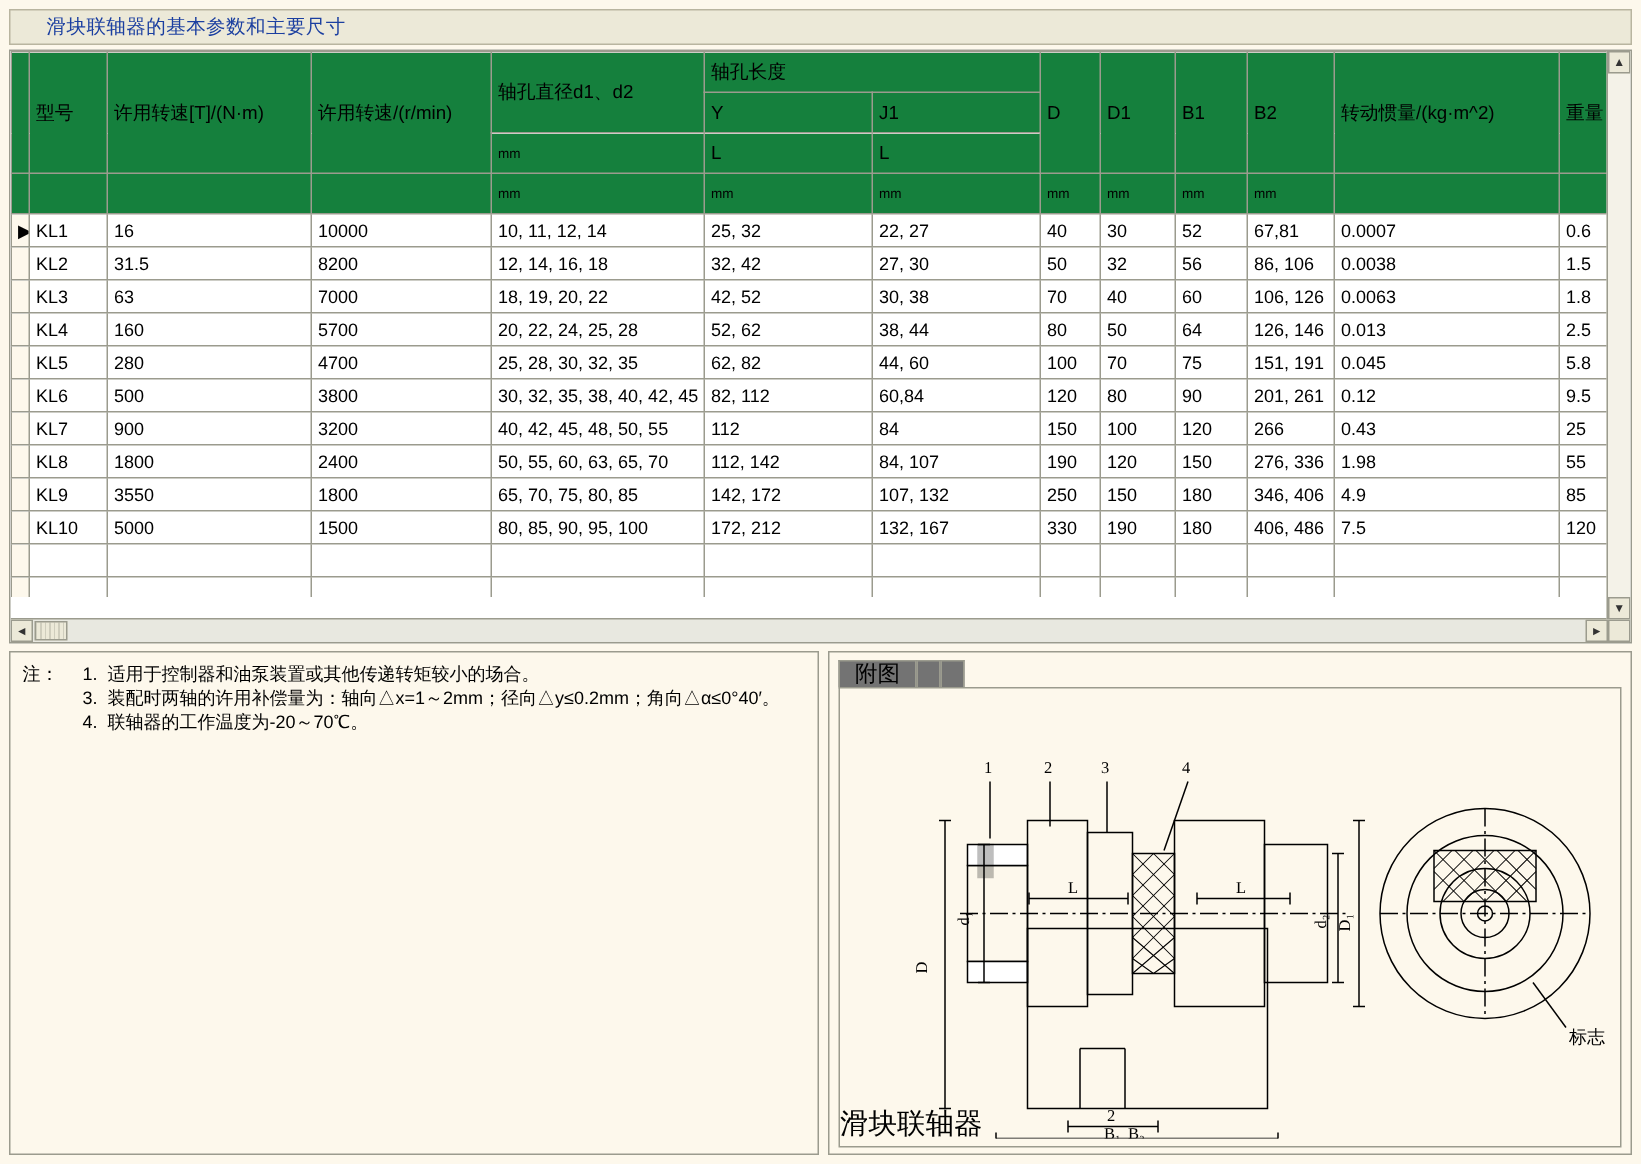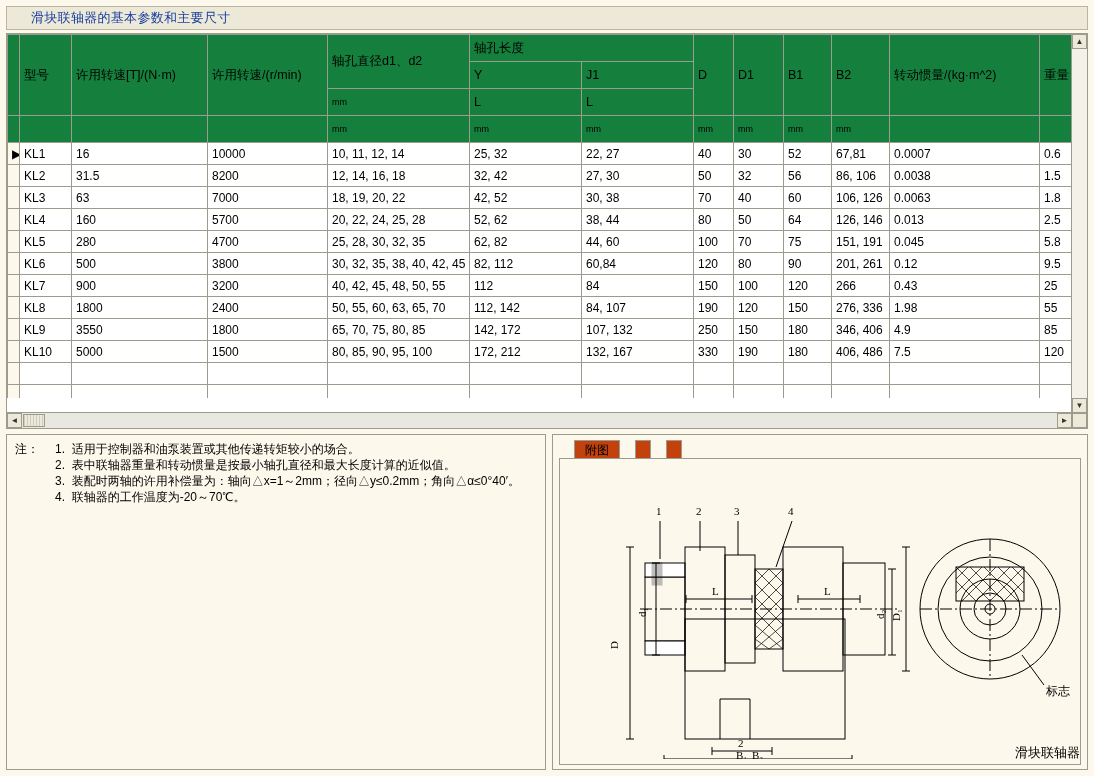--- a/index.html
+++ b/index.html
@@ -207,48 +207,47 @@
     left: 6px;
     top: 4px;
     display: flex;
     align-items: flex-end;
     height: 20px;
   }
   .tab {
     height: 19px;
     line-height: 18px;
     padding: 0 10px;
-    font-size: 12px;
-    background: #c2410c;
+    font-size: 15px;
+    background: #737373;
     border: 1px solid #9b9b8e;
     border-bottom: none;
     box-sizing: border-box;
-    margin-left: 15px;
   }
   .tab.empty {
     width: 16px;
     padding: 0;
   }
   .fig-body {
     position: absolute;
     left: 6px;
     top: 23px;
     right: 6px;
     bottom: 4px;
     border: 1px solid #9b9b8e;
     background: #fdf8ec;
     box-sizing: border-box;
     overflow: hidden;
   }
   .fig-caption {
     position: absolute;
     bottom: 2px;
     width: 100%;
-    text-align: right;
-    font-size: 13px;
+    text-align: left;
+    font-size: 19px;
   }
   svg text { font-family: "Liberation Serif", serif; }
 </style>
 </head>
 <body>
 
 <div id="app">
 
   <div class="title-bar">
     <span class="title-text">滑块联轴器的基本参数和主要尺寸</span>
@@ -509,21 +508,20 @@
       <div class="arrow bottom">▼</div>
     </div>
     <div class="corner-box"></div>
   </div>
 
   <div class="notes-panel">
     <div style="display:flex">
       <div style="width:40px">注：</div>
       <div style="flex:1" id="notes-list">
           <div class="note-line">1.  适用于控制器和油泵装置或其他传递转矩较小的场合。</div>
-          <div class="note-line">2.  表中联轴器重量和转动惯量是按最小轴孔直径和最大长度计算的近似值。</div>
           <div class="note-line">3.  装配时两轴的许用补偿量为：轴向△x=1～2mm；径向△y≤0.2mm；角向△α≤0°40′。</div>
           <div class="note-line">4.  联轴器的工作温度为-20～70℃。</div>
         </div>
     </div>
   </div>
 
   <div class="fig-panel">
     <div class="tabs">
       <div class="tab">附图</div>
       <div class="tab empty"></div>

